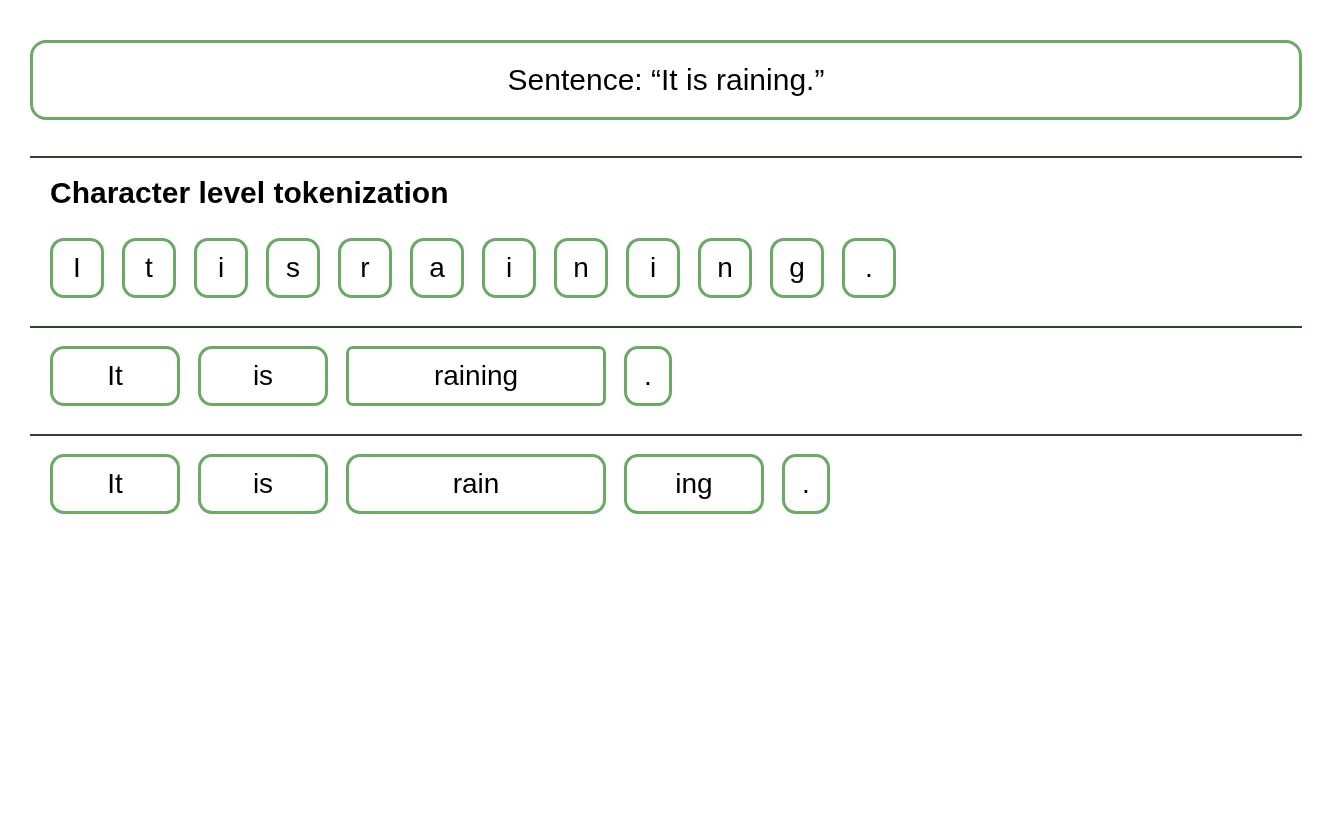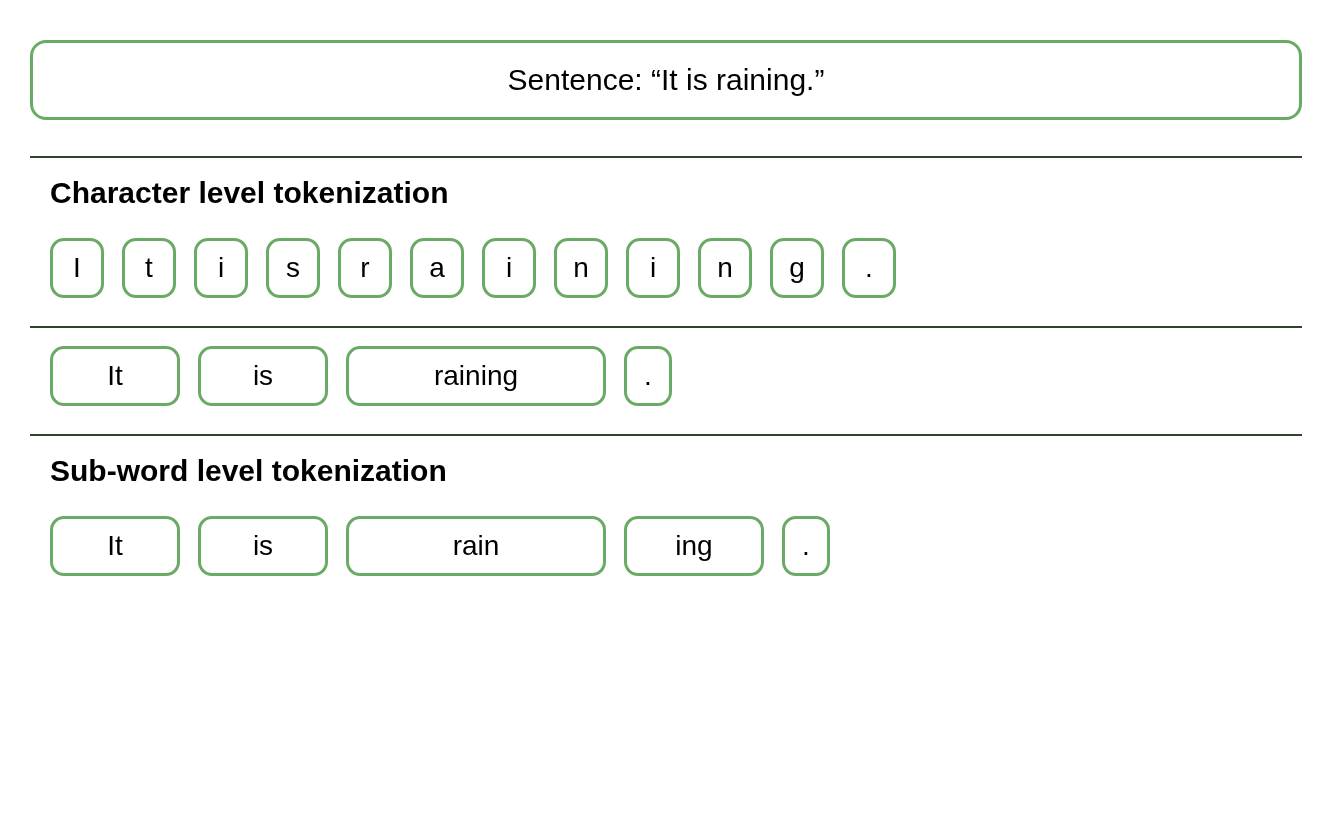--- a/index.html
+++ b/index.html
@@ -60,20 +60,21 @@
   .token-char {
     min-width: 54px;
     padding: 10px 12px;
   }
   .token-word {
     min-width: 130px;
     padding: 12px 28px;
   }
   .token-word-lg {
     min-width: 260px;
+    border-radius: 7px;
   }
   .token-sm {
     min-width: 48px;
     padding: 10px 16px;
   }
   .token-subword {
     min-width: 130px;
     padding: 12px 28px;
   }
   .token-subword-lg {
@@ -117,21 +118,20 @@
     <div class="token token-word">It</div>
     <div class="token token-word">is</div>
     <div class="token token-word token-word-lg">raining</div>
     <div class="token token-sm">.</div>
   </div>
 </div>
 
 <hr class="divider">
 
 <div class="section">
-  <div class="section-title">Sub-word level tokenization</div>
   <div class="token-row">
     <div class="token token-subword">It</div>
     <div class="token token-subword">is</div>
     <div class="token token-subword token-subword-lg">rain</div>
     <div class="token token-subword token-subword-md">ing</div>
     <div class="token token-sm">.</div>
   </div>
 </div>
 
 </body></html>

